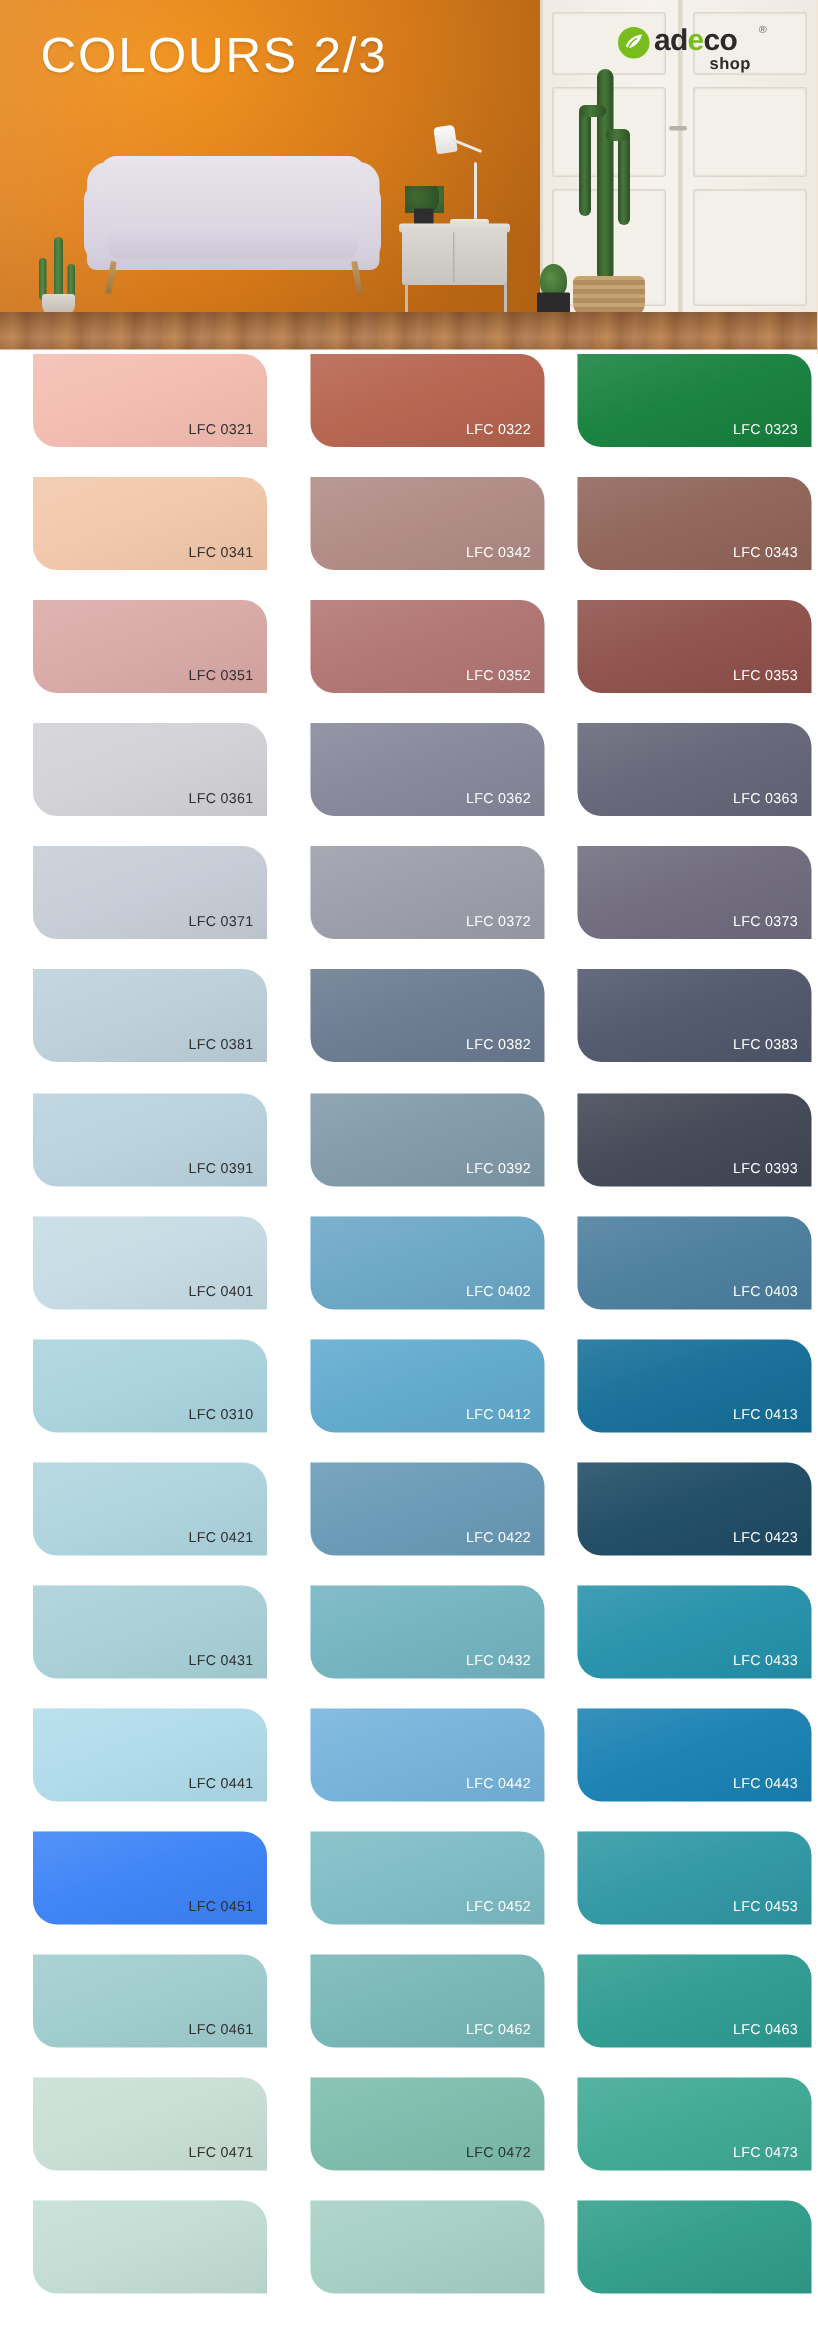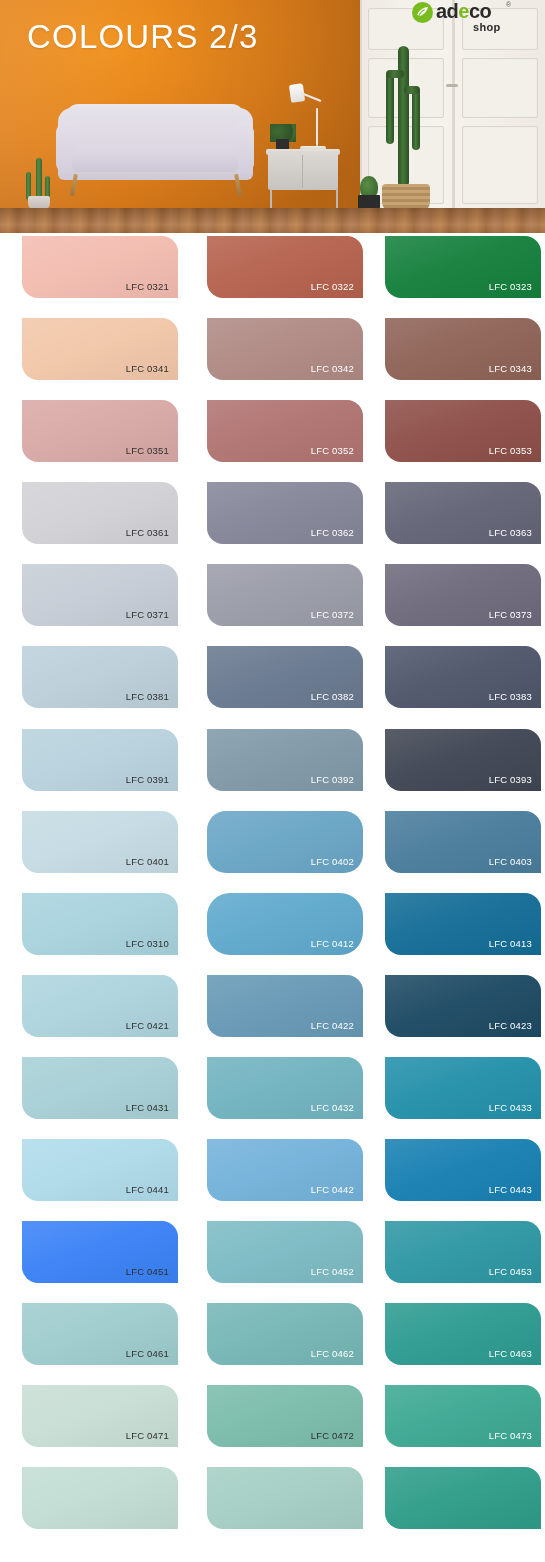--- a/index.html
+++ b/index.html
@@ -250,21 +250,21 @@
     font-weight:300;
     letter-spacing:1.2px;
     color:#ffffff;
     white-space:nowrap;
     text-shadow:0 1px 2px rgba(0,0,0,0.12);
   }
 
   
   .logo {
     position:absolute;
-    left:412px; top:0;
+    left:412px; top:16px;
     width:104px; height:40px;
   }
   .logo-mark {
     position:absolute;
     left:0; top:2px;
     width:21px; height:21px;
     border-radius:50%;
     background:#78bc1e;
   }
   .logo-mark-glyph {
@@ -519,35 +519,35 @@
         <div class="swatch c2" title="LFC 0393" style="background: rgb(65, 70, 84);">
           <div class="swatch-sheen"></div>
           <span class="swatch-label light">LFC 0393</span>
         </div>
       </div>
       <div class="row">
         <div class="swatch c0" title="LFC 0401" style="background: rgb(197, 219, 227);">
           <div class="swatch-sheen"></div>
           <span class="swatch-label dark">LFC 0401</span>
         </div>
-        <div class="swatch c1" title="LFC 0402" style="background: rgb(106, 166, 198); border-radius: 19px;">
+        <div class="swatch c1" title="LFC 0402" style="background: rgb(106, 166, 198);">
           <div class="swatch-sheen"></div>
           <span class="swatch-label light">LFC 0402</span>
         </div>
         <div class="swatch c2" title="LFC 0403" style="background: rgb(74, 125, 156);">
           <div class="swatch-sheen"></div>
           <span class="swatch-label light">LFC 0403</span>
         </div>
       </div>
       <div class="row">
         <div class="swatch c0" title="LFC 0411" style="background: rgb(169, 211, 222);">
           <div class="swatch-sheen"></div>
           <span class="swatch-label dark">LFC 0310</span>
         </div>
-        <div class="swatch c1" title="LFC 0412" style="background: rgb(95, 169, 205); border-radius: 23px;">
+        <div class="swatch c1" title="LFC 0412" style="background: rgb(95, 169, 205);">
           <div class="swatch-sheen"></div>
           <span class="swatch-label light">LFC 0412</span>
         </div>
         <div class="swatch c2" title="LFC 0413" style="background: rgb(20, 109, 151);">
           <div class="swatch-sheen"></div>
           <span class="swatch-label light">LFC 0413</span>
         </div>
       </div>
       <div class="row">
         <div class="swatch c0" title="LFC 0421" style="background: rgb(174, 212, 222);">

